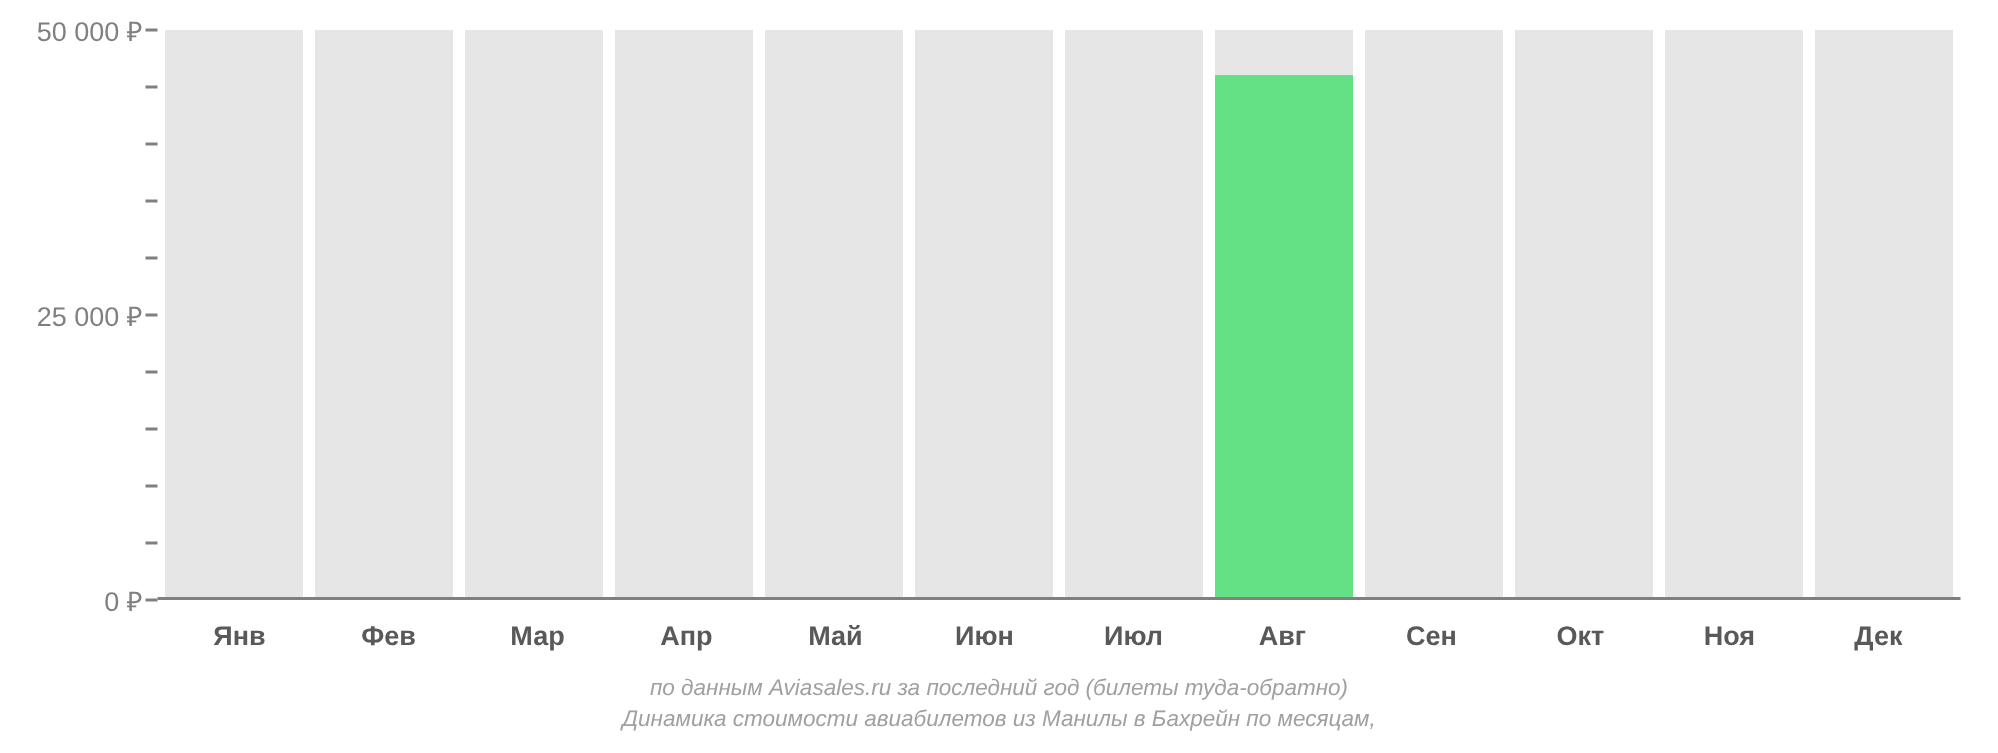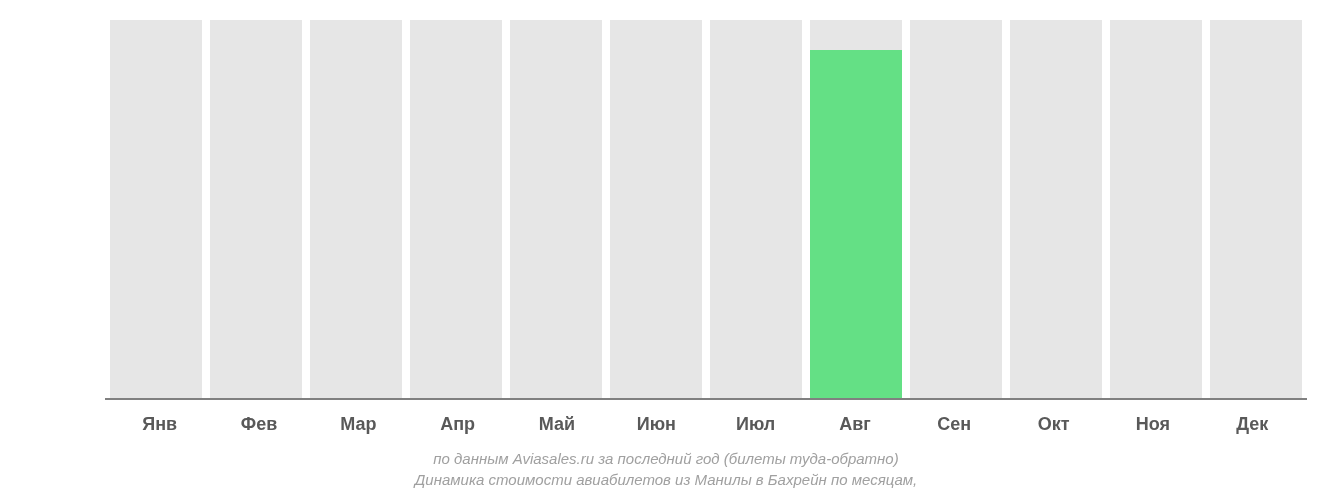--- a/index.html
+++ b/index.html
@@ -111,20 +111,37 @@
       line-height: 1.4;
     }
     .caption-line { display: block; }
   </style>
 </head>
 <body>
 
 <div class="chart-container">
   <div class="plot-area">
 
+    <div class="y-axis">
+      <span class="y-label" style="top:0%">50 000 ₽</span>
+      <span class="y-label" style="top:50%">25 000 ₽</span>
+      <span class="y-label" style="top:100%">0 ₽</span>
+
+      <span class="y-tick" style="top:0%"></span>
+      <span class="y-tick" style="top:10%"></span>
+      <span class="y-tick" style="top:20%"></span>
+      <span class="y-tick" style="top:30%"></span>
+      <span class="y-tick" style="top:40%"></span>
+      <span class="y-tick" style="top:50%"></span>
+      <span class="y-tick" style="top:60%"></span>
+      <span class="y-tick" style="top:70%"></span>
+      <span class="y-tick" style="top:80%"></span>
+      <span class="y-tick" style="top:90%"></span>
+      <span class="y-tick" style="top:100%"></span>
+    </div>
 
     <div class="bars" id="bars">
         <div class="bar-slot">
           <div class="bar-bg"></div>
         </div>
         <div class="bar-slot">
           <div class="bar-bg"></div>
         </div>
         <div class="bar-slot">
           <div class="bar-bg"></div>

